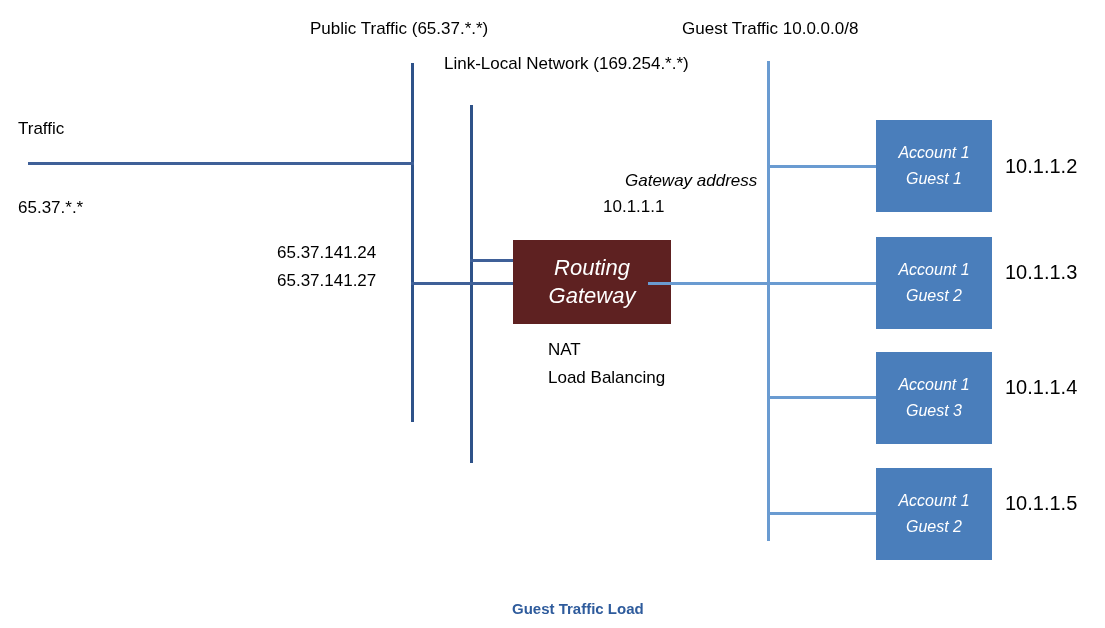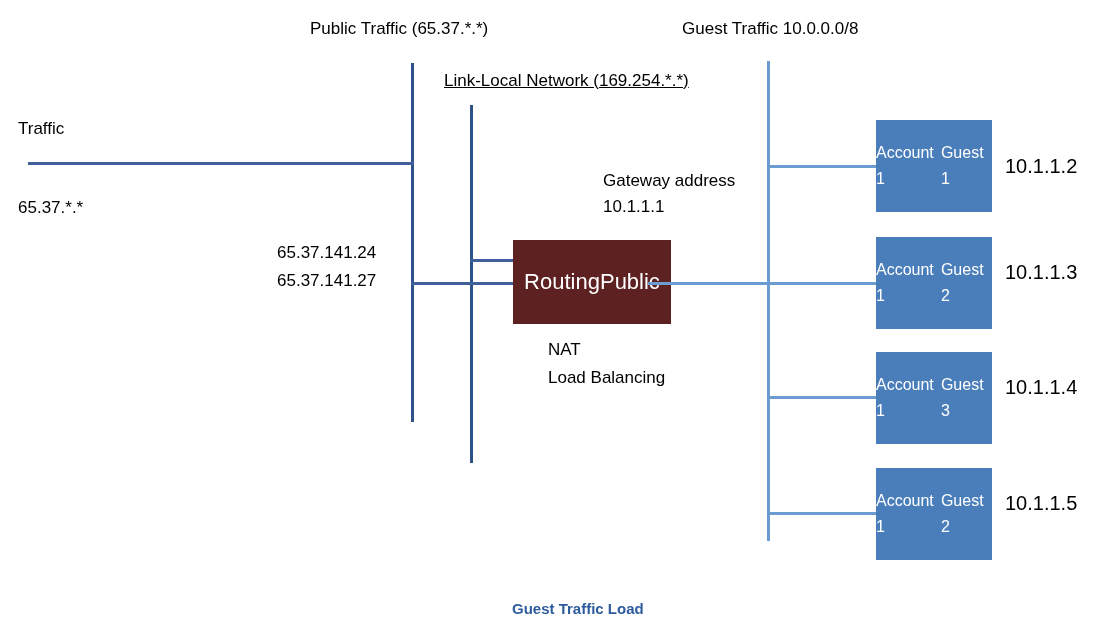--- a/index.html
+++ b/index.html
@@ -42,27 +42,28 @@
     background: #6a9bd1;
   }
   .hline-light {
     position: absolute;
     height: 3px;
     background: #6a9bd1;
   }
   .node-box {
     position: absolute;
     display: flex;
-    flex-direction: row;
+    flex-direction: column;
     align-items: center;
     justify-content: center;
     color: #ffffff;
     font-size: 16px;
     line-height: 26px;
-    text-align: left;
+    text-align: right;
+    font-style: italic;
   }
   .guest-box {
     background: #4a7ebb;
     width: 116px;
     height: 92px;
   }
   .router-box {
     background: #5e2121;
     width: 158px;
     height: 84px;
@@ -83,21 +84,21 @@
     white-space: nowrap;
   }
 </style>
 </head>
 <body>
 
 <div id="canvas">
 
   <div class="lbl" style="left:310px; top:17px;">Public Traffic (65.37.*.*)</div>
 
-  <div class="lbl" style="left:444px; top:69px;text-decoration:underline;">Link-Local Network (169.254.*.*)</div>
+  <div class="lbl" style="left:444px; top:52px;">Link-Local Network (169.254.*.*)</div>
 
   <div class="lbl" style="left:682px; top:17px;">Guest Traffic 10.0.0.0/8</div>
 
   <div class="vline" style="left:411px; top:63px; height:359px;"></div>
 
   <div class="vline" style="left:470px; top:105px; height:358px;"></div>
 
   <div class="vline-light" style="left:767px; top:61px; height:480px;"></div>
 
   <div class="lbl" style="left:18px; top:117px;">Traffic</div>
@@ -109,28 +110,28 @@
   <div class="lbl" style="left:277px; top:241px;">65.37.141.24</div>
 
   <div class="lbl" style="left:277px; top:269px;">65.37.141.27</div>
 
   <div class="hline" style="left:470px; top:259px; width:45px;"></div>
 
   <div class="hline" style="left:411px; top:282px; width:104px;"></div>
 
   <div class="node-box router-box" style="left:513px; top:240px;">
     <div>Routing</div>
-    <div>Public</div>
+    <div>Gateway</div>
   </div>
 
   <div class="lbl" style="left:548px; top:338px;">NAT</div>
 
   <div class="lbl" style="left:548px; top:366px;">Load Balancing</div>
 
-  <div class="lbl" style="left:603px; top:169px;">Gateway address</div>
+  <div class="lbl" style="left:625px; top:169px;font-style:italic;">Gateway address</div>
 
   <div class="lbl" style="left:603px; top:195px;">10.1.1.1</div>
 
   <div class="hline-light" style="left:767px; top:165px; width:110px;"></div>
 
   <div class="hline-light" style="left:648px; top:282px; width:229px;"></div>
 
   <div class="hline-light" style="left:767px; top:396px; width:110px;"></div>
 
   <div class="hline-light" style="left:767px; top:512px; width:110px;"></div>

